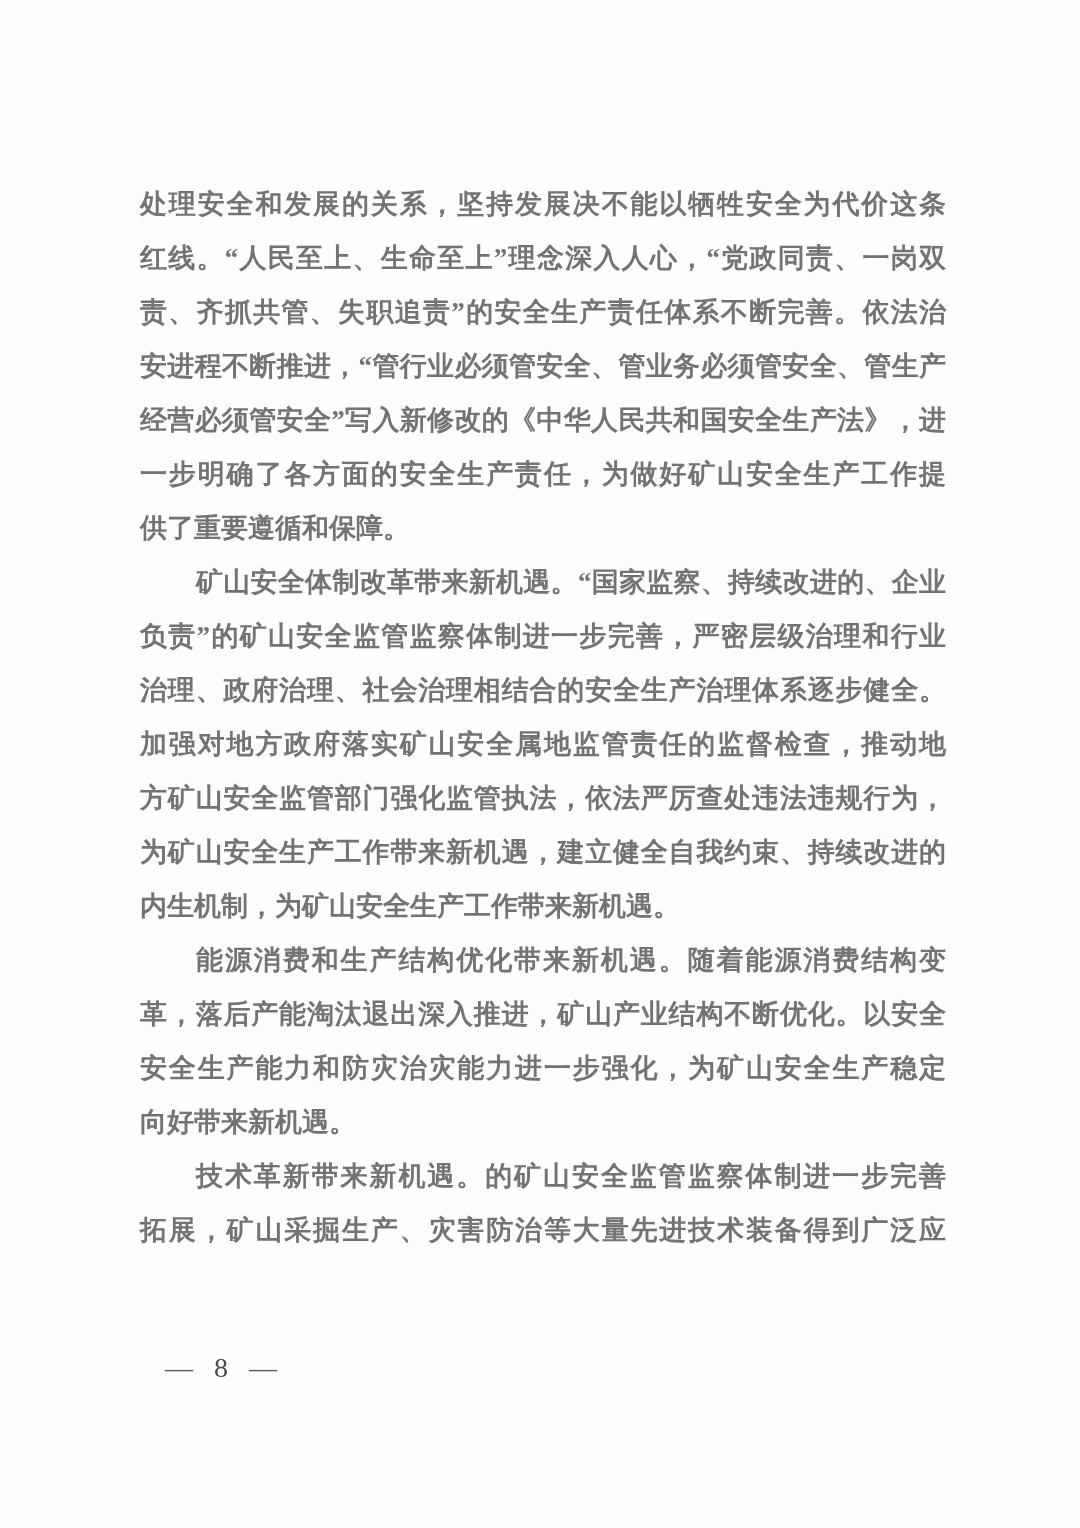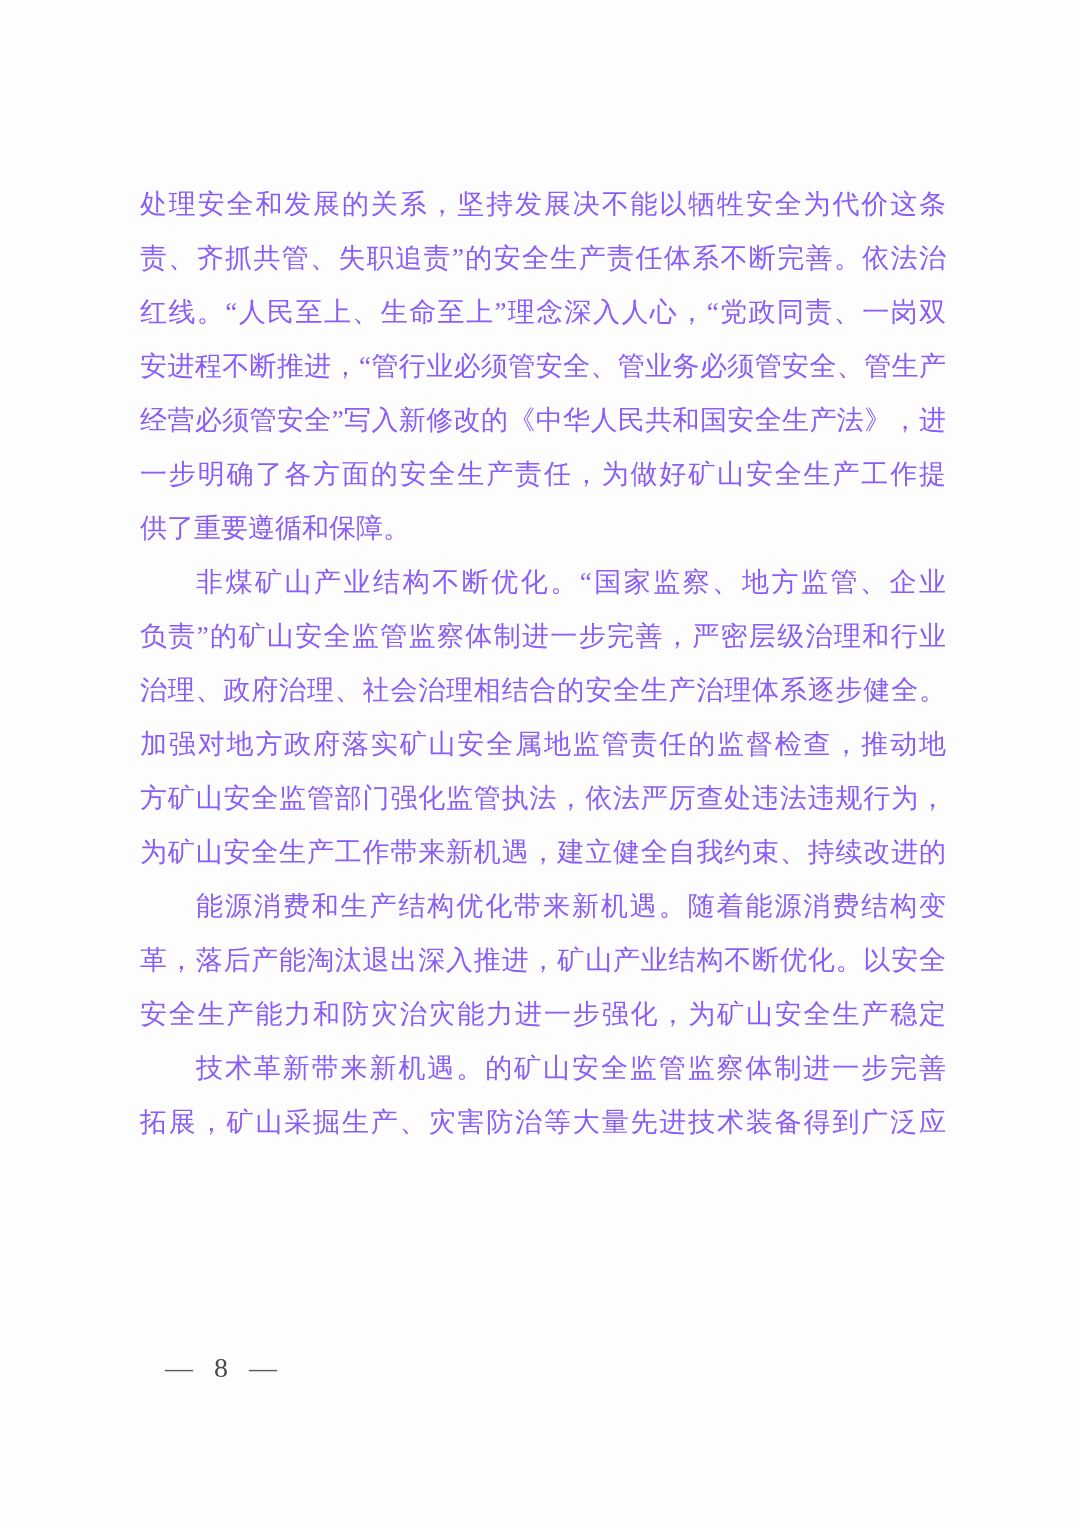--- a/index.html
+++ b/index.html
@@ -13,24 +13,24 @@
     height: 1528px;
     background: #fdfdfd;
     overflow: hidden;
     font-family: "Liberation Serif", "DejaVu Serif", serif;
   }
   .text-block {
     position: absolute;
     left: 140px;
     top: 177px;
     width: 806px;
-    color: #8b5cf6;
+    color: #737373;
     font-size: 27px;
     line-height: 54px;
-    font-weight: 400;
+    font-weight: 700;
   }
   .line {
     height: 54px;
     white-space: nowrap;
     text-align: justify;
     text-align-last: justify;
     text-justify: inter-character;
   }
   .line.justify-indent {
     text-indent: 56px;
@@ -57,34 +57,36 @@
     color: #4a4a4a;
     font-family: "Liberation Serif", "DejaVu Serif", serif;
   }
 </style>
 </head>
 <body>
 
 <div class="page">
   <div class="text-block">
       <div class="line justify">处理安全和发展的关系，坚持发展决不能以牺牲安全为代价这条</div>
+      <div class="line justify">红线。“人民至上、生命至上”理念深入人心，“党政同责、一岗双</div>
       <div class="line justify">责、齐抓共管、失职追责”的安全生产责任体系不断完善。依法治</div>
-      <div class="line justify">红线。“人民至上、生命至上”理念深入人心，“党政同责、一岗双</div>
       <div class="line justify">安进程不断推进，“管行业必须管安全、管业务必须管安全、管生产</div>
       <div class="line justify">经营必须管安全”写入新修改的《中华人民共和国安全生产法》，进</div>
       <div class="line justify">一步明确了各方面的安全生产责任，为做好矿山安全生产工作提</div>
       <div class="line plain">供了重要遵循和保障。</div>
-      <div class="line justify-indent">非煤矿山产业结构不断优化。“国家监察、地方监管、企业</div>
+      <div class="line justify-indent">矿山安全体制改革带来新机遇。“国家监察、持续改进的、企业</div>
       <div class="line justify">负责”的矿山安全监管监察体制进一步完善，严密层级治理和行业</div>
       <div class="line justify">治理、政府治理、社会治理相结合的安全生产治理体系逐步健全。</div>
       <div class="line justify">加强对地方政府落实矿山安全属地监管责任的监督检查，推动地</div>
       <div class="line justify">方矿山安全监管部门强化监管执法，依法严厉查处违法违规行为，</div>
       <div class="line justify">为矿山安全生产工作带来新机遇，建立健全自我约束、持续改进的</div>
+      <div class="line plain">内生机制，为矿山安全生产工作带来新机遇。</div>
       <div class="line justify-indent">能源消费和生产结构优化带来新机遇。随着能源消费结构变</div>
       <div class="line justify">革，落后产能淘汰退出深入推进，矿山产业结构不断优化。以安全</div>
       <div class="line justify">安全生产能力和防灾治灾能力进一步强化，为矿山安全生产稳定</div>
+      <div class="line plain">向好带来新机遇。</div>
       <div class="line justify-indent">技术革新带来新机遇。的矿山安全监管监察体制进一步完善</div>
       <div class="line justify">拓展，矿山采掘生产、灾害防治等大量先进技术装备得到广泛应</div>
     </div>
   <div class="page-footer">
     <span class="dash">—</span><span class="num">8</span><span class="dash">—</span>
   </div>
 </div>
 
 </body></html>

